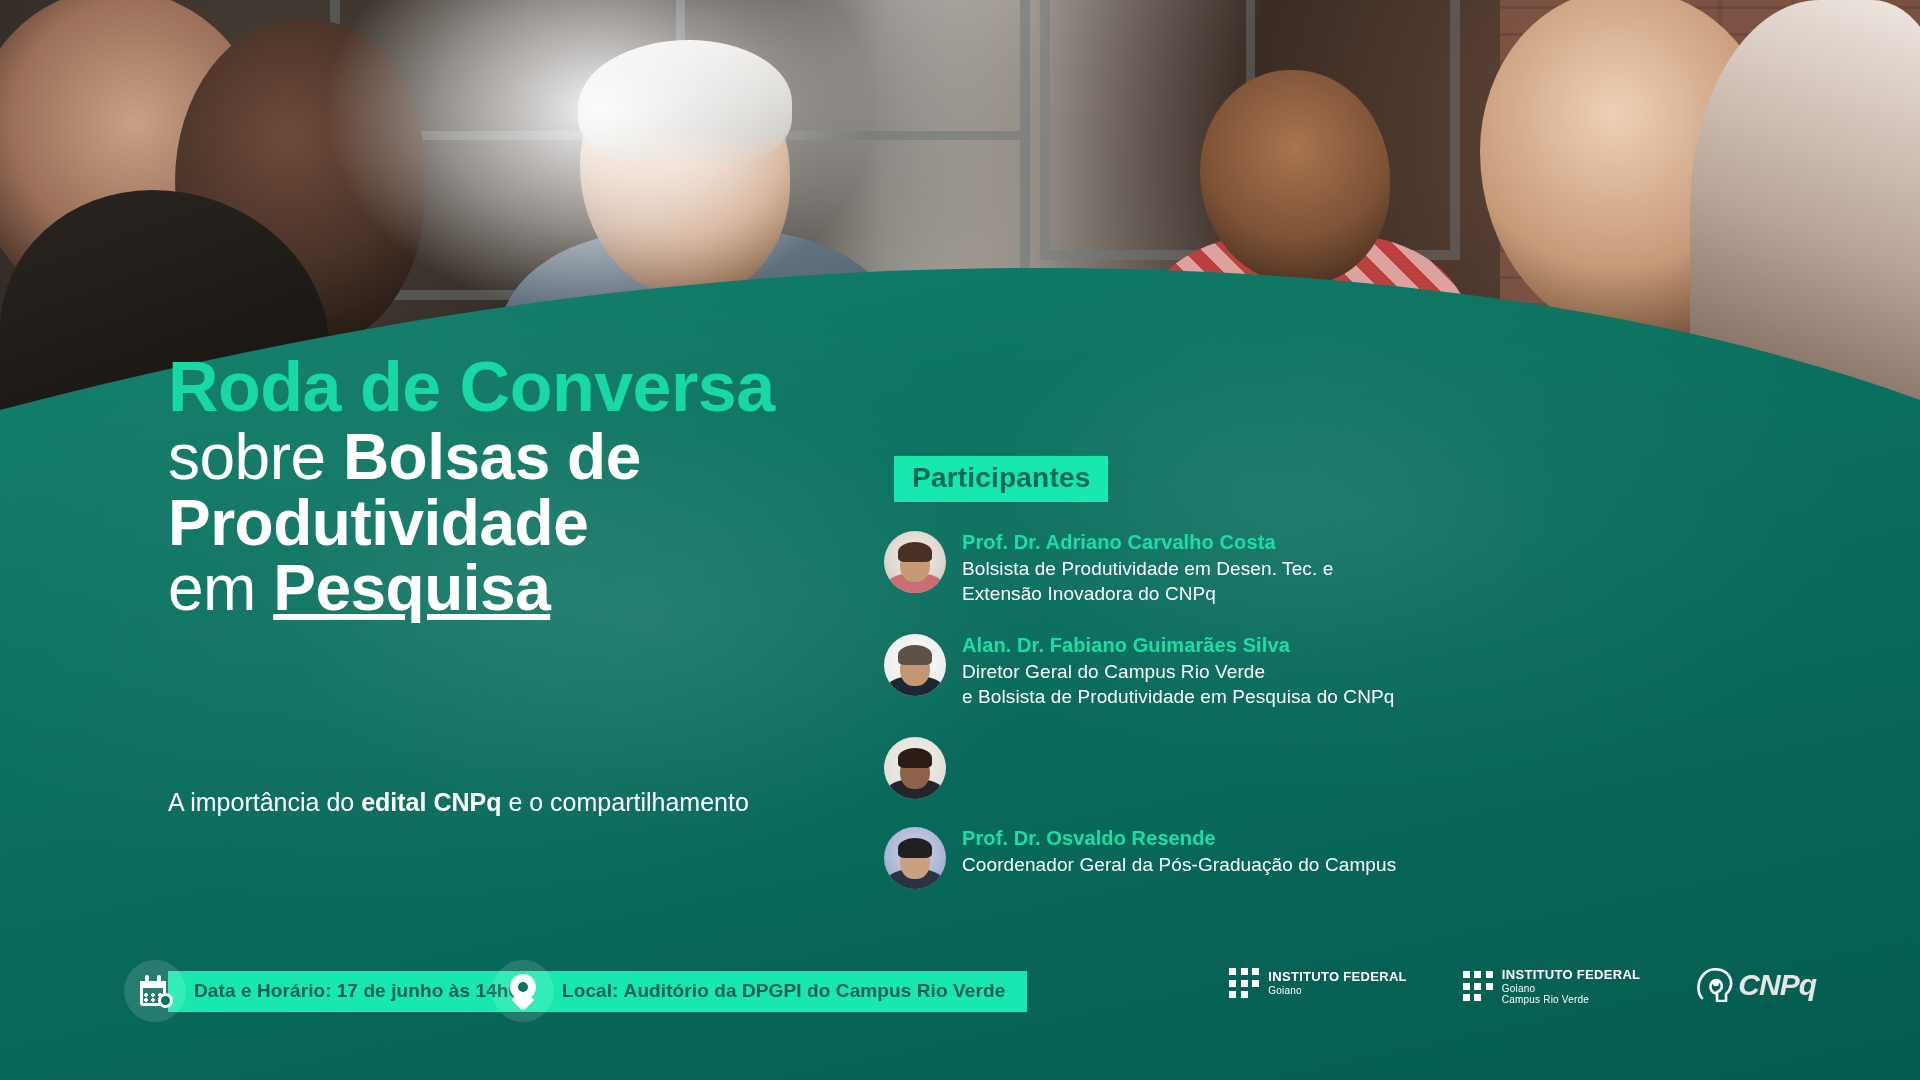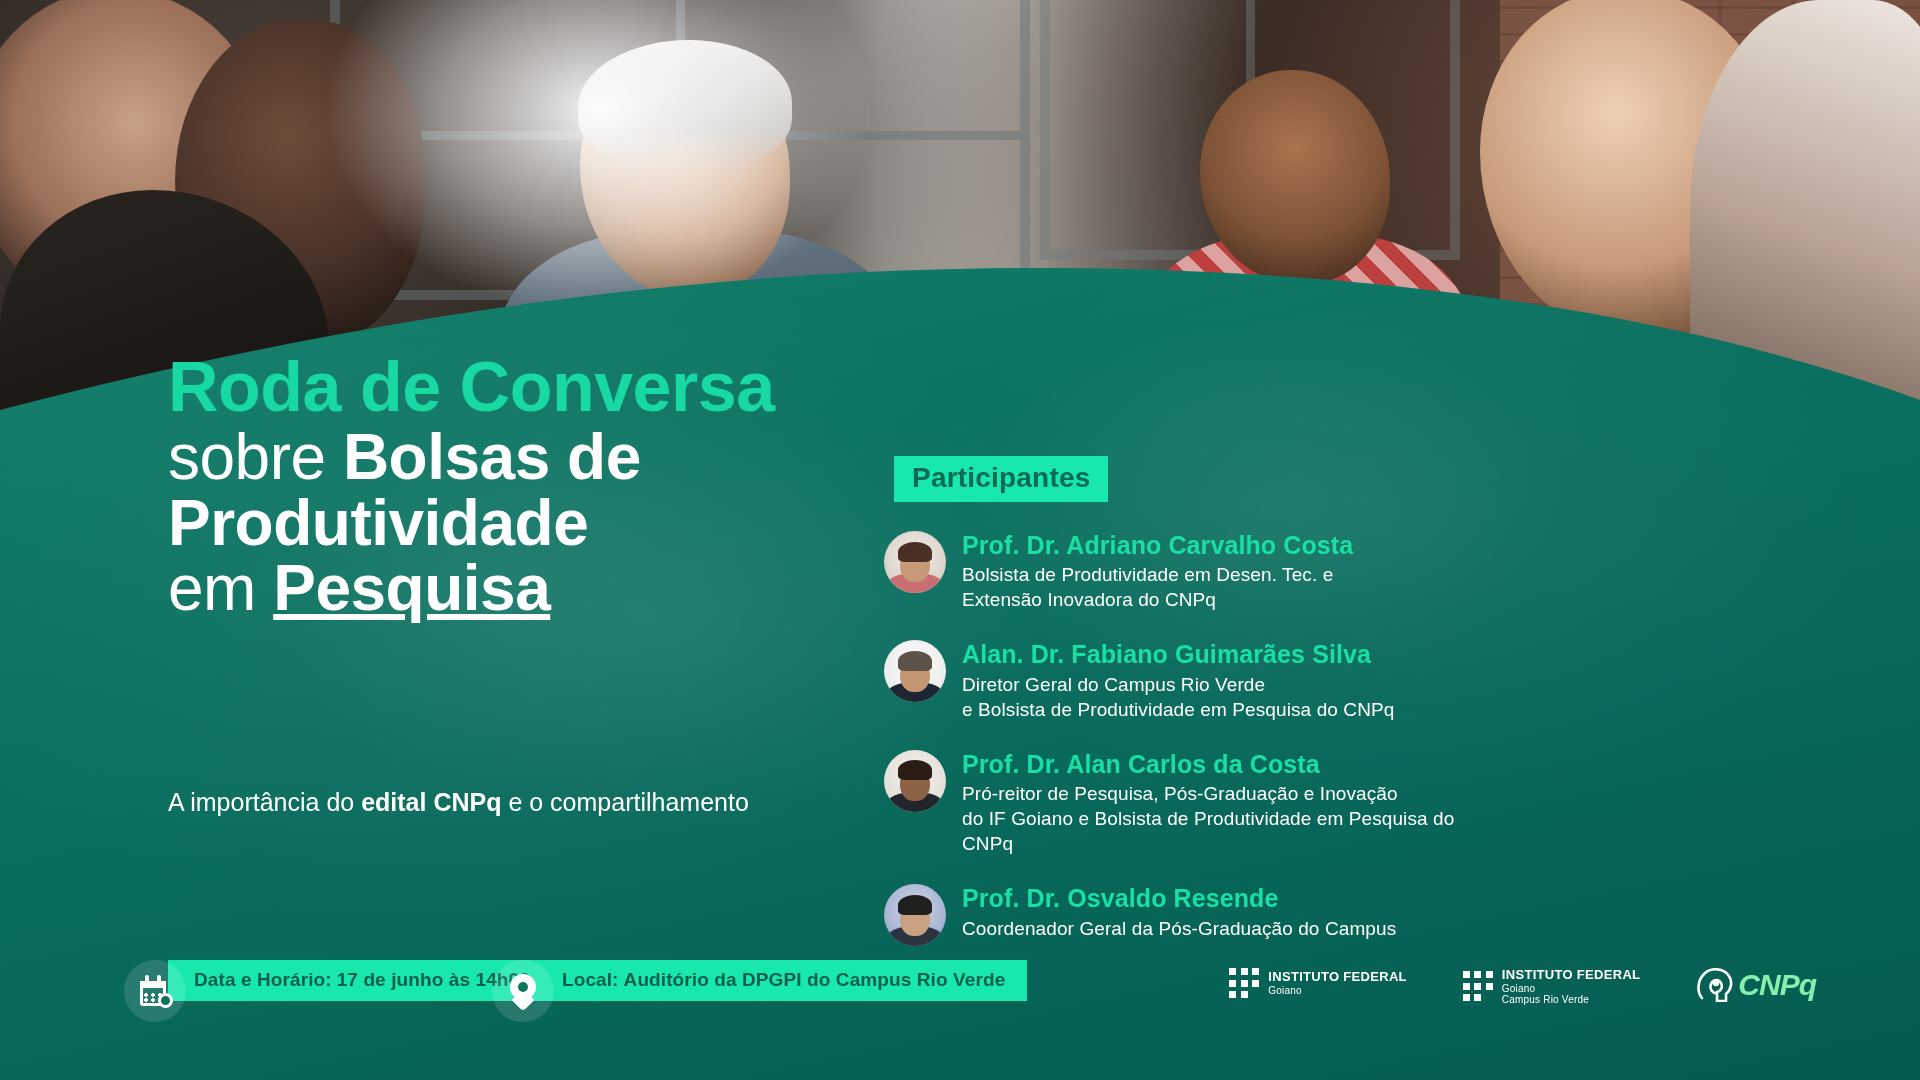--- a/index.html
+++ b/index.html
@@ -186,30 +186,30 @@
   .a1 .av-torso { background:#c96f73; }
   .a2 .av-face { background:#c59672; } .a2 .av-hair { background:#5d5247; }
   .a2 .av-torso { background:#1d2633; }
   .a3 .av-face { background:#8e6247; } .a3 .av-hair { background:#2a1d16; }
   .a3 .av-torso { background:#22252b; }
   .a4 .av-face { background:#c9a080; } .a4 .av-hair { background:#20201f; }
   .a4 .av-torso { background:#2b3340; }
 
   .part-text { padding-top:2px; }
   .part-name {
-    color:#18e0a5; font-size:25px; font-weight:700; line-height:1.25;
+    color:#18e0a5; font-size:20px; font-weight:700; line-height:1.25;
     letter-spacing:.1px; margin-bottom:1px;
   }
   .part-role {
     color:#ffffff; font-size:19px; font-weight:300; line-height:1.32;
     letter-spacing:.1px;
   }
 
   
-  .info-item { position:absolute; display:flex; }
+  .info-item { position:absolute; display:flex; align-items:center; }
   .info-date { left:124px; top:960px; }
   .info-place { left:492px; top:960px; }
   .info-circle {
     width:62px; height:62px; border-radius:50%;
     background:rgba(255,255,255,.13);
     display:flex; align-items:center; justify-content:center;
     flex:0 0 62px; position:relative; z-index:2;
   }
   .info-pill {
     background:#18e8ae; color:#0a5f51;
@@ -274,21 +274,21 @@
       linear-gradient(#fff,#fff) 11.5px 23px/7px 7px no-repeat;
   }
   .if-text { color:#fff; line-height:1.12; }
   .if-t1 { font-size:13px; font-weight:700; letter-spacing:.3px; }
   .if-t2 { font-size:10px; font-weight:400; letter-spacing:.2px; }
   .if-t3 { font-size:10px; font-weight:400; letter-spacing:.2px; }
   .logo-cnpq { display:flex; align-items:center; gap:4px; }
   .cnpq-mark { width:38px; height:34px; position:relative; }
   .cnpq-mark svg { display:block; }
   .cnpq-word {
-    color:#86efac; font-size:30px; font-weight:700; font-style:italic;
+    color:#e5e5e5; font-size:30px; font-weight:700; font-style:italic;
     letter-spacing:-1px; line-height:1;
   }
 </style>
 </head>
 <body>
 
 <div id="poster">
 
   <div class="photo-band">
     <div class="win-frame"></div>
@@ -353,25 +353,20 @@
           <div class="part-role">e Bolsista de Produtividade em Pesquisa do CNPq</div>
         </div>
       </div>
 
       <div class="part-row">
         <div class="avatar av-c a3">
           <span class="av-torso"></span>
           <span class="av-face"></span>
           <span class="av-hair"></span>
         </div>
-        <div class="part-text">
-          <div class="part-name">Prof. Dr. Alan Carlos da Costa</div>
-          <div class="part-role">Pró-reitor de Pesquisa, Pós-Graduação e Inovação</div>
-          <div class="part-role">do IF Goiano e Bolsista de Produtividade em Pesquisa do CNPq</div>
-        </div>
       </div>
 
       <div class="part-row">
         <div class="avatar av-d a4">
           <span class="av-torso"></span>
           <span class="av-face"></span>
           <span class="av-hair"></span>
         </div>
         <div class="part-text">
           <div class="part-name">Prof. Dr. Osvaldo Resende</div>

